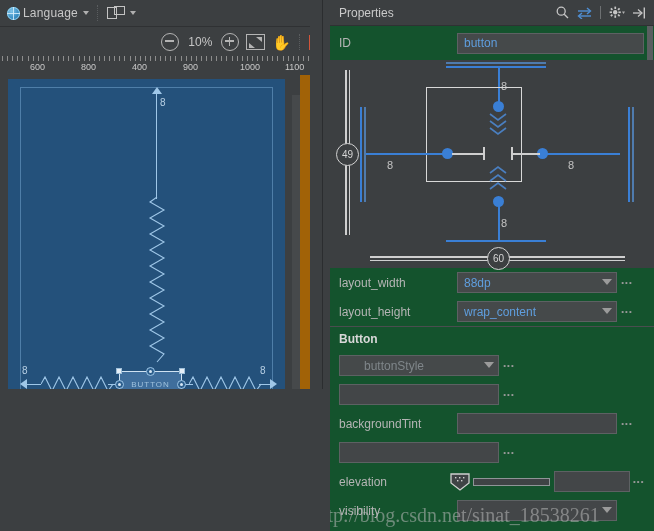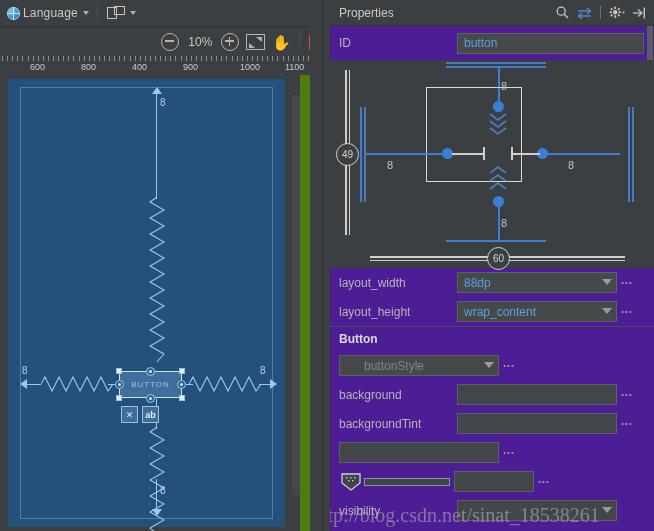--- a/index.html
+++ b/index.html
@@ -5,21 +5,21 @@
   html,body{margin:0;padding:0;background:#3c3f41;}
   body{
     width:654px;height:531px;overflow:hidden;position:relative;
     font-family:"Liberation Sans","DejaVu Sans",sans-serif;
     font-size:12px;color:#bbbbbb;
     -webkit-font-smoothing:antialiased;
   }
   .app{position:absolute;inset:0;display:flex;}
 
   
-  .editor{position:relative;width:330px;height:531px;background:#4d7c0f;flex:0 0 330px;overflow:hidden;}
+  .editor{position:relative;width:330px;height:389px;background:#a16207;flex:0 0 330px;overflow:hidden;}
 
   .ed-toolbar{height:26px;background:#3c3f41;display:flex;align-items:center;padding:0 4px;border-bottom:1px solid #2f3133;}
   .tb-item{display:flex;align-items:center;height:20px;padding:0 3px;gap:3px;cursor:default;}
   .tb-sep{width:1px;height:16px;margin:0 5px;border-left:1px dotted #5a5d5f;}
   .globe{width:13px;height:13px;border-radius:50%;background:radial-gradient(circle at 35% 32%, #7fc4e8 0%, #3b8fc4 55%, #2a6f9e 100%);
          position:relative;box-shadow:inset 0 0 0 1px #8fd0ef;}
   .globe:before{content:"";position:absolute;left:0;top:6px;width:13px;height:1px;background:#d8eefc;opacity:.85;}
   .globe:after{content:"";position:absolute;left:6px;top:0;width:1px;height:13px;background:#d8eefc;opacity:.85;}
   .tb-label{font-size:12px;color:#c8c8c8;letter-spacing:.2px;}
   .caret{width:0;height:0;border-left:3px solid transparent;border-right:3px solid transparent;border-top:4px solid #b0b0b0;margin-left:2px;}
@@ -68,21 +68,21 @@
   .vline{position:absolute;width:1px;background:#9fc7e8;}
 
   .act-icon{position:absolute;width:17px;height:17px;background:#3f6e9c;border:1px solid #9fc0da;box-sizing:border-box;
             display:flex;align-items:center;justify-content:center;color:#e3eff8;font-size:9px;font-weight:bold;cursor:pointer;}
 
   .cv-scroll{position:absolute;right:0;top:20px;width:8px;height:400px;background:#46494b;border-radius:0;}
   .ed-divider{position:absolute;left:322px;top:0;width:1px;height:531px;background:#2b2d2f;}
   .ed-rightgap{position:absolute;left:310px;top:0;width:20px;height:531px;background:#3c3f41;}
 
   
-  .props{position:relative;width:324px;height:531px;background:#4c1d95;flex:0 0 324px;overflow:hidden;}
+  .props{position:relative;width:324px;height:531px;background:#14532d;flex:0 0 324px;overflow:hidden;}
   .props-header{height:25px;display:flex;align-items:center;padding:0 8px 0 9px;background:#3c3f41;border-bottom:1px solid #2f3133;}
   .props-title{font-size:12px;color:#cacaca;flex:1;}
   .ph-icons{display:flex;align-items:center;gap:8px;}
   .icn{cursor:pointer;display:flex;align-items:center;}
 
   .id-row{height:34px;display:flex;align-items:center;padding:0 10px 0 9px;justify-content:space-between;}
   .id-label{width:118px;font-size:12px;color:#b5b5b5;}
   .field{flex:1;height:21px;background:#45494a;border:1px solid #5d6163;box-sizing:border-box;display:flex;align-items:center;padding:0 6px;}
   .field.val{color:#5f9ede;}
 
@@ -426,34 +426,34 @@
 
     <div id="attr-rows">
         <div class="prow">
           <div class="pfield placeholder">
             <span>buttonStyle</span>
             <span class="ddn"></span>
           </div>
           <div class="dots" style="font-size: 8px;">•••</div>
         </div>
         <div class="prow">
-          <div class="plabel">background</div>
           <div class="pfield blank"></div>
           <div class="dots" style="font-size: 8px;">•••</div>
         </div>
         <div class="prow">
           <div class="plabel">backgroundTint</div>
           <div class="pfield blank"></div>
           <div class="dots" style="font-size: 8px;">•••</div>
         </div>
         <div class="prow">
           <div class="pfield blank"></div>
           <div class="dots" style="font-size: 8px;">•••</div>
         </div>
         <div class="prow">
+          <div class="plabel">elevation</div>
           <div class="slider-wrap">
             <div class="slider-track"></div>
             <div class="slider-thumb"><svg width="20" height="18" viewBox="0 0 20 18">
                 <polygon points="1,1 19,1 19,10 10,17 1,10" fill="#3f4345" stroke="#cfcfcf" stroke-width="1.3"></polygon>
                 <g fill="#cfcfcf">
                   <rect x="5" y="4" width="1.4" height="1.4"></rect>
                   <rect x="9" y="4" width="1.4" height="1.4"></rect>
                   <rect x="13" y="4" width="1.4" height="1.4"></rect>
                   <rect x="7" y="7" width="1.4" height="1.4"></rect>
                   <rect x="11" y="7" width="1.4" height="1.4"></rect>

